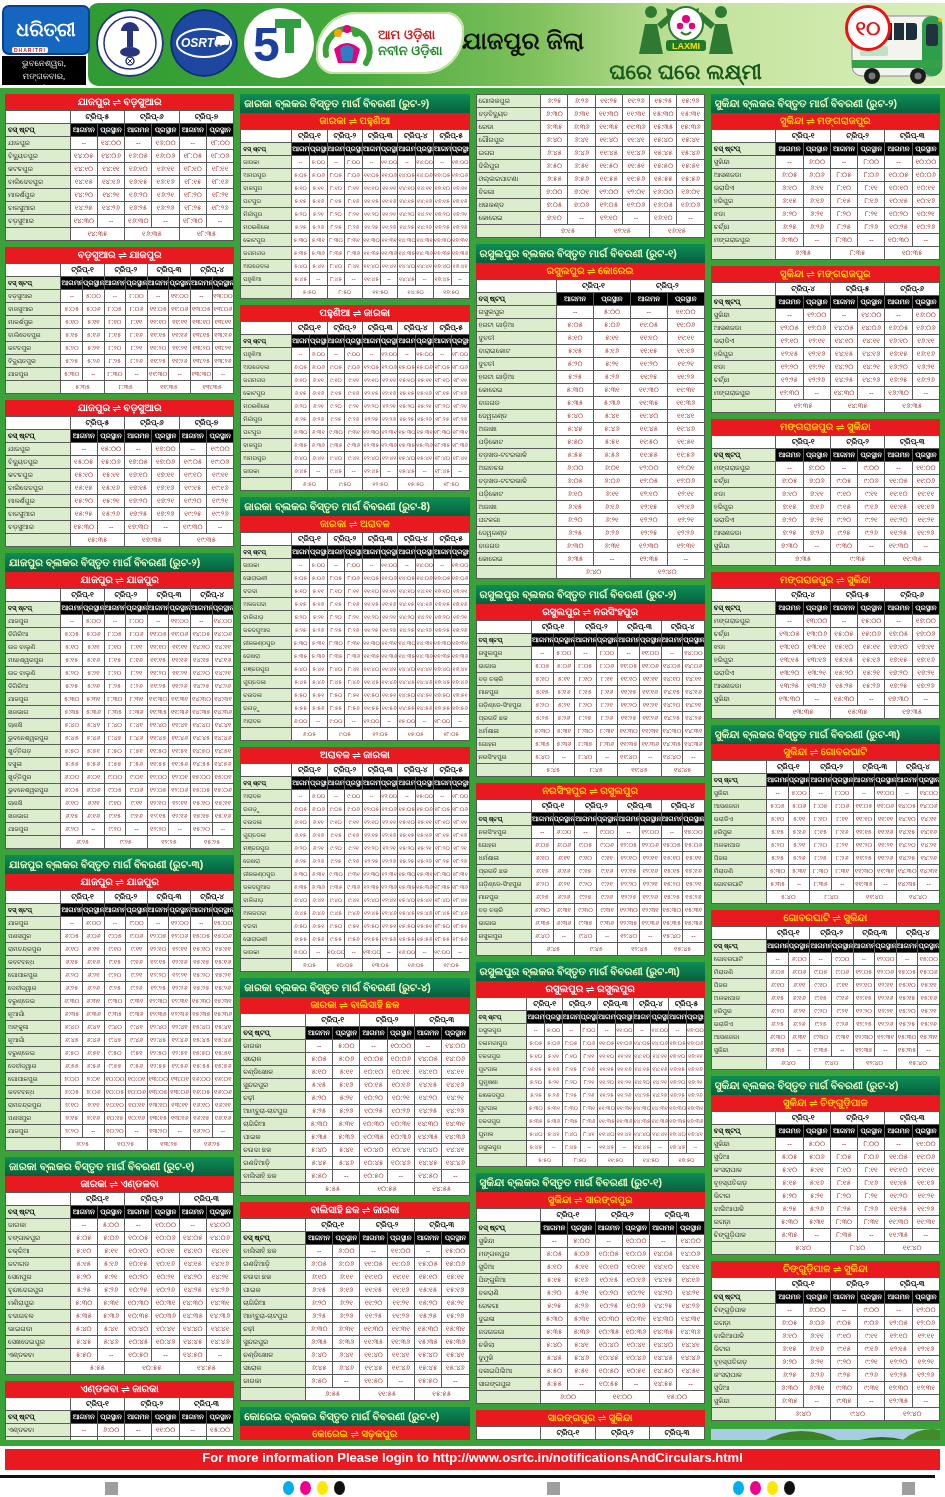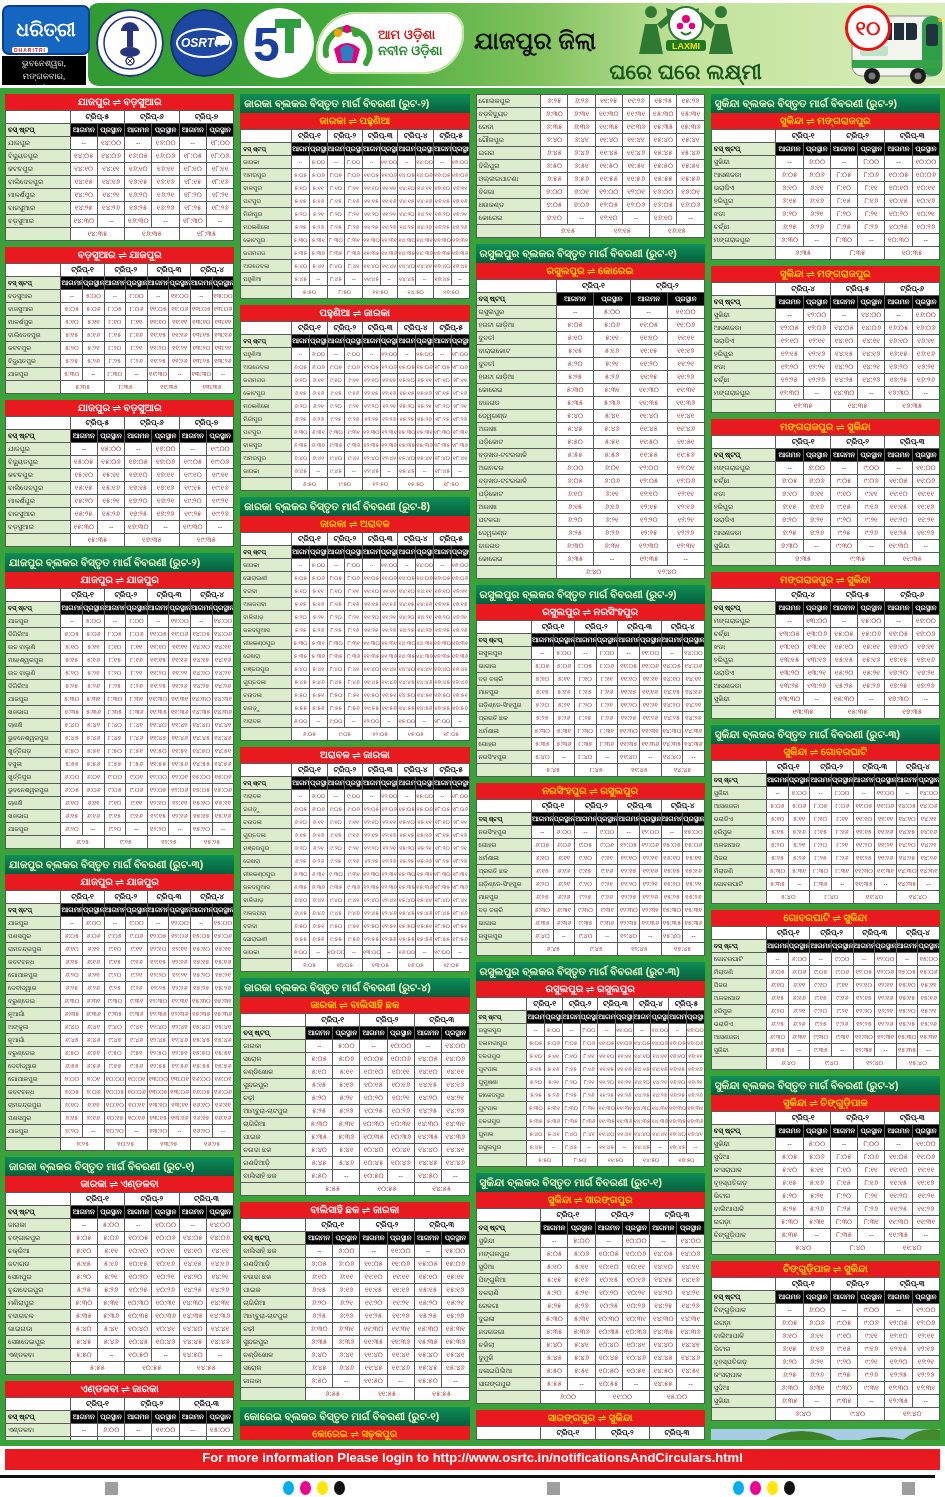--- a/index.html
+++ b/index.html
@@ -10,21 +10,21 @@
   .header-band{position:absolute;top:3px;left:88px;right:0;height:83px;border-radius:10px 0 0 10px;
      background:linear-gradient(90deg,#2f9b31 0%,#43a93c 30%,#7fc15b 52%,#c2e29b 70%,#d9efba 100%);}
   .masthead{position:absolute;top:5px;left:2px;width:84px;height:46px;background:#1566c0;
      border:2px solid #0a3f8f;border-radius:7px;color:#fff;font-weight:bold;font-size:19px;
      display:flex;align-items:center;justify-content:center;}
   .masthead-sub{position:absolute;top:40px;left:8px;background:#fff;color:#d01818;font-size:5px;
      font-weight:bold;padding:0 2px;border-radius:2px;letter-spacing:1px;}
   .datebox{position:absolute;top:56px;left:2px;width:84px;height:29px;background:#000;color:#fff;
      font-size:8.5px;text-align:center;line-height:1.5;padding-top:1px;box-sizing:border-box;font-family:Liberation Serif, serif;}
   .logo-circle{position:absolute;border-radius:50%;}
-  .district{position:absolute;top:28px;left:462px;width:135px;font-size:24px;font-weight:bold;color:#111;line-height:1.1;padding-left:12px;}
+  .district{position:absolute;top:28px;left:462px;width:135px;font-size:24px;font-weight:bold;color:#111;line-height:1.1;}
   .laxmi-wrap{position:absolute;top:2px;left:598px;width:175px;height:84px;text-align:center;}
   .laxmi-slogan{position:absolute;bottom:2px;width:100%;font-size:21px;font-weight:bold;color:#17591d;}
   .pagenum{position:absolute;top:5px;left:845px;width:40px;height:40px;border-radius:50%;background:#fff;
      border:3px solid #e11;color:#e11;font-size:20px;font-weight:bold;display:flex;align-items:center;
      justify-content:center;z-index:3;}
   .campaign{position:absolute;top:12px;left:316px;width:148px;height:62px;background:#fff;
      border-radius:40px 18px 40px 18px;box-shadow:0 0 0 2px #bfe0a0 inset;display:flex;align-items:center;}
   .campaign-text{font-size:13px;font-weight:bold;line-height:1.25;}
   .campaign-text .l1{color:#d01818;}
   .campaign-text .l2{color:#1f8a26;}

